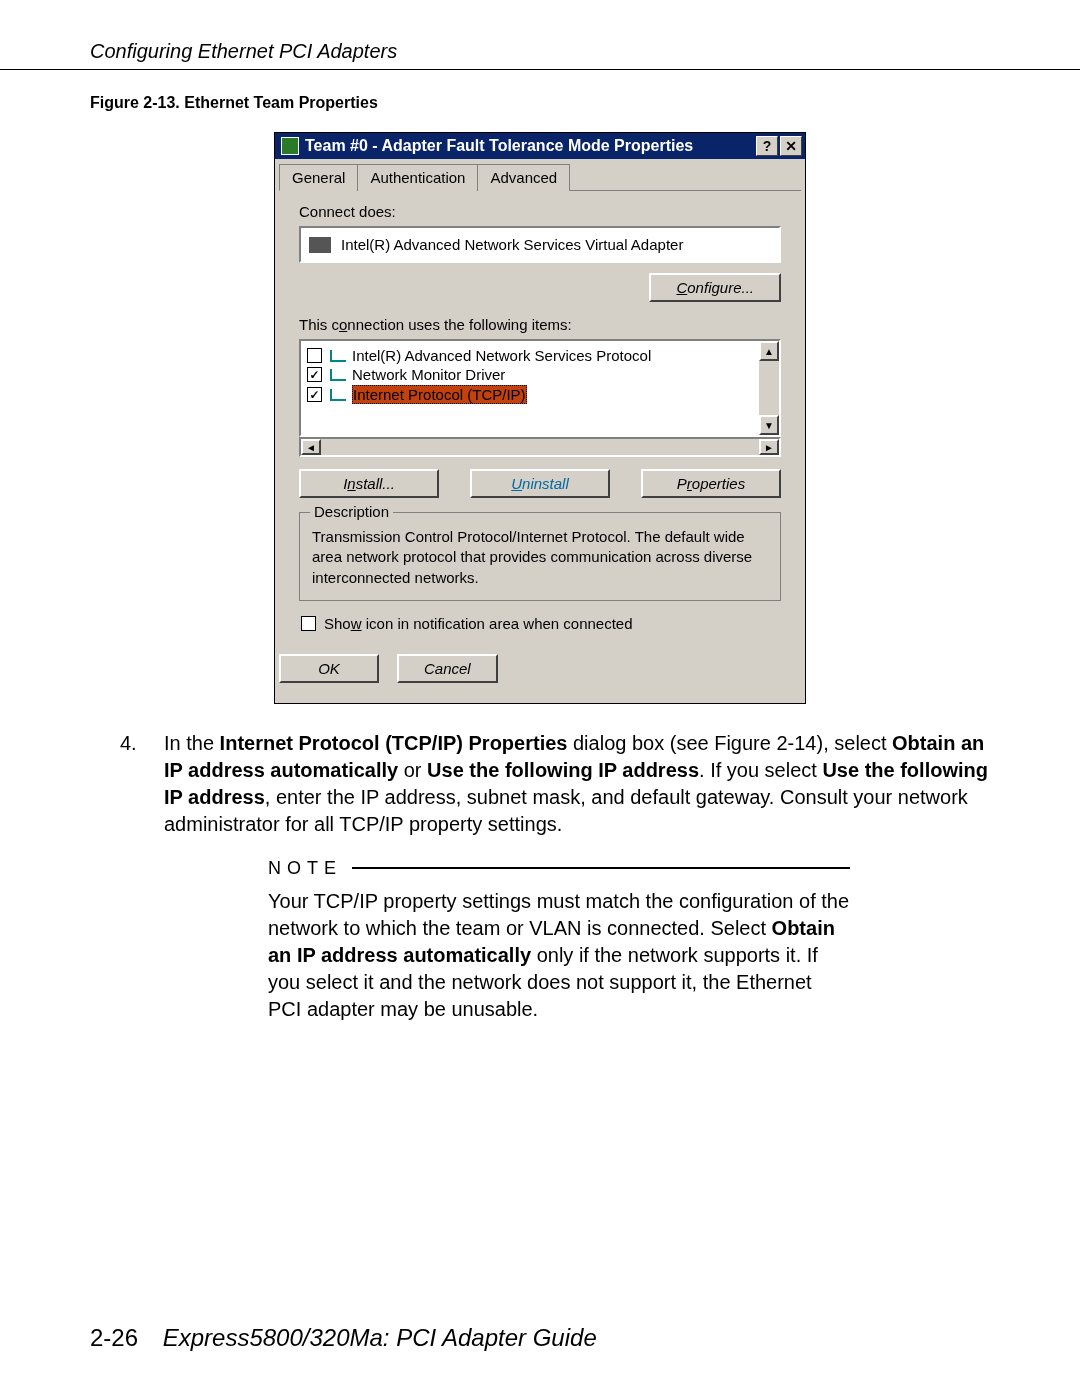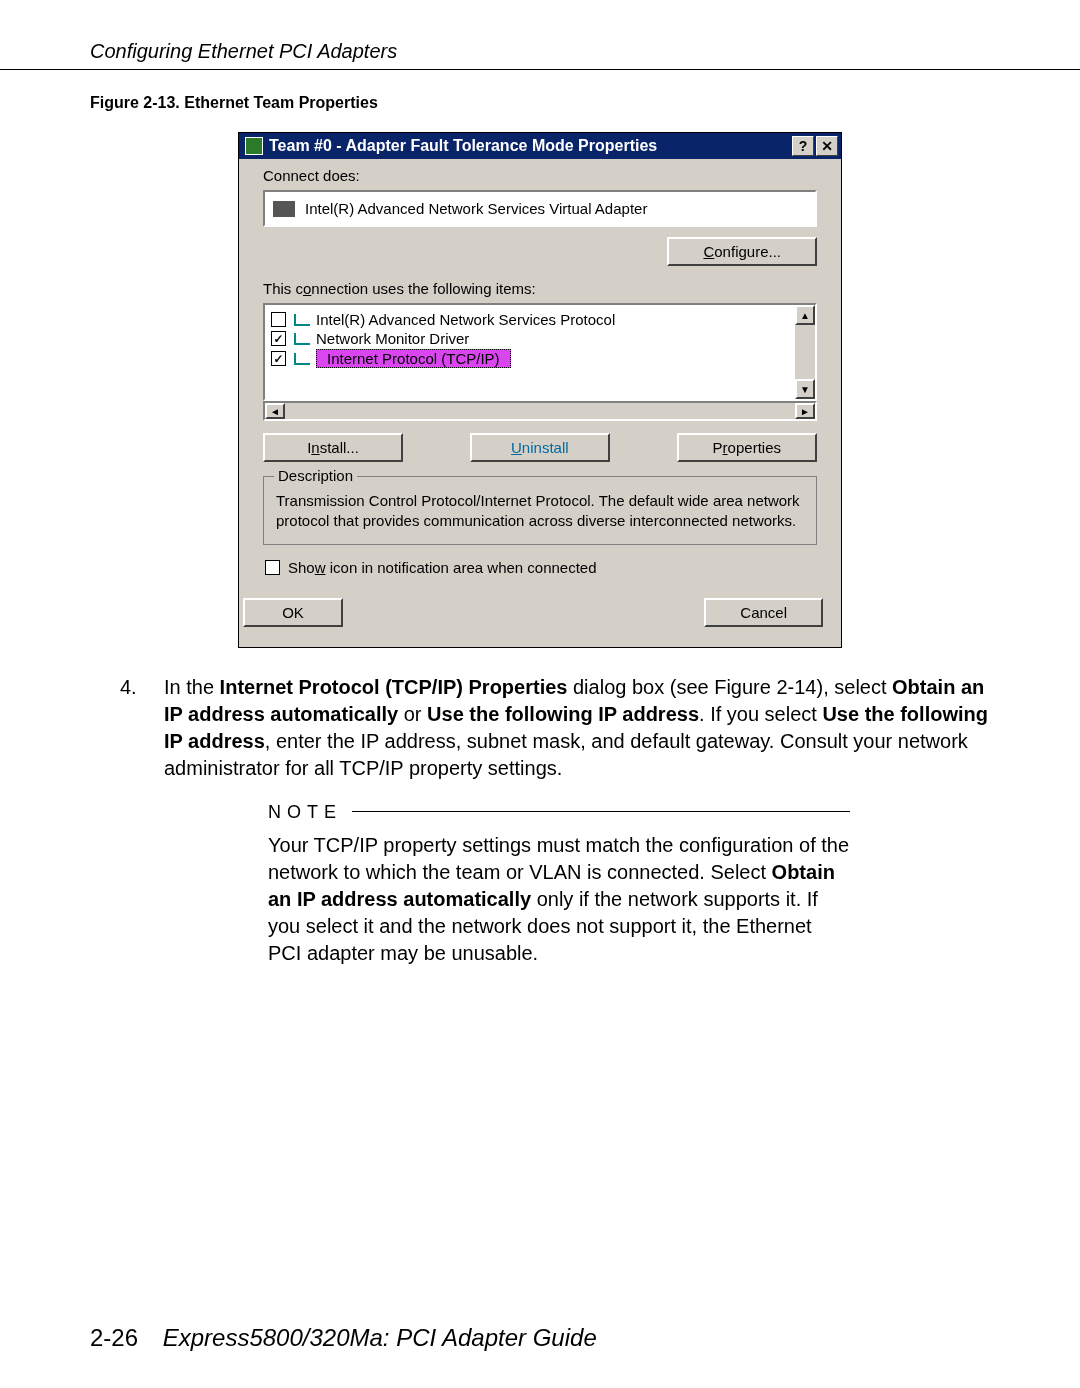--- a/index.html
+++ b/index.html
@@ -26,21 +26,21 @@
     margin-bottom: 20px;
   }
 
   
   .dialog-wrap {
     display: flex;
     justify-content: center;
     margin-bottom: 26px;
   }
   .dialog {
-    width: 604px;
+    width: 532px;
     border: 1px solid #000;
     background: #d4d0c8;
     font-family: Tahoma, Arial, sans-serif;
     font-size: 15px;
   }
   .titlebar {
     background: #0a246a;
     color: #fff;
     display: flex;
     align-items: center;
@@ -91,26 +91,27 @@
     display:flex; align-items:center;
     font-size:15px;
   }
   .adapter-icon {
     width:22px; height:16px; background:#555; margin-right:10px;
     display:inline-block;
   }
   .btn-row-right { display:flex; justify-content:flex-end; margin:10px 0 14px 0; }
   .win-btn {
     min-width: 110px;
-    padding: 4px 34px;
+    padding: 4px 25px;
     background:#d4d0c8;
     border:2px solid #fff;
     border-right-color:#404040; border-bottom-color:#404040;
     font-size:15px;
     text-align:center;
+    font-style:italic;
   }
   .win-btn.disabled { color:#0369a1; }
   .items-box {
     border:2px solid #808080;
     border-right-color:#fff; border-bottom-color:#fff;
     background:#fff;
     height:98px;
     position:relative;
     overflow:hidden;
   }
@@ -118,21 +119,21 @@
   .item-row { display:flex; align-items:center; margin:2px 0; font-size:15px; }
   .cb {
     width:15px; height:15px;
     border:1px solid #000; background:#fff;
     margin-right:8px; display:inline-flex; align-items:center; justify-content:center;
     font-size:12px; font-weight:bold;
   }
   .cb.checked::after { content:"✓"; }
   .proto-icon { width:16px; height:12px; margin-right:6px; display:inline-block;
     border-bottom:2px solid #088; border-left:2px solid #088; }
-  .item-sel { background:#d946ef; border:1px dotted #000; padding:0 10px; }
+  .item-sel { background:#c2410c; border:1px dotted #000; padding:0 0; }
   .vscroll {
     position:absolute; right:0; top:0; bottom:0; width:20px;
     background:#d4d0c8;
     display:flex; flex-direction:column; justify-content:space-between;
   }
   .sbtn {
     height:20px; background:#d4d0c8;
     border:2px solid #fff; border-right-color:#404040; border-bottom-color:#404040;
     display:flex; align-items:center; justify-content:center; font-size:10px;
   }
@@ -154,21 +155,21 @@
     position:relative;
     margin-bottom:14px;
   }
   .groupbox-title {
     position:absolute; top:-10px; left:10px;
     background:#d4d0c8; padding:0 4px; font-size:15px;
   }
   .desc-text { font-size:15px; line-height:1.35; }
   .showicon-row { display:flex; align-items:center; margin-left:2px; font-size:15px; }
   .footer-row {
-    display:flex; justify-content:space-between; gap:10px;
+    display:flex; justify-content:flex-start; gap:18px;
     padding: 14px 14px 10px 0;
   }
   .footer-row .win-btn { min-width:100px; }
   .underline-char { text-decoration: underline; }
 
   
   .step-block {
     display:flex;
     padding: 0 90px 0 120px;
     font-size:20px;
@@ -213,20 +214,25 @@
 
 <div class="dialog-wrap">
   <div class="dialog">
     <div class="titlebar">
       <span class="sysicon"></span>
       <span class="titlebar-caption">Team #0 - Adapter Fault Tolerance Mode Properties</span>
       <span class="tb-btn">?</span>
       <span class="tb-btn">✕</span>
     </div>
     <div class="dialog-body">
+      <div class="tab-row">
+        <div class="tab active">General</div>
+        <div class="tab">Authentication</div>
+        <div class="tab">Advanced</div>
+      </div>
       <div class="tab-content">
         <div class="label">Connect does:</div>
         <div class="sunken">
           <span class="adapter-icon"></span>
           <span>Intel(R) Advanced Network Services Virtual Adapter</span>
         </div>
         <div class="btn-row-right">
           <div class="win-btn"><span class="underline-char">C</span><span>onfigure...</span></div>
         </div>
         <div class="label">This c<span class="underline-char">o</span>nnection uses the following items:</div>

